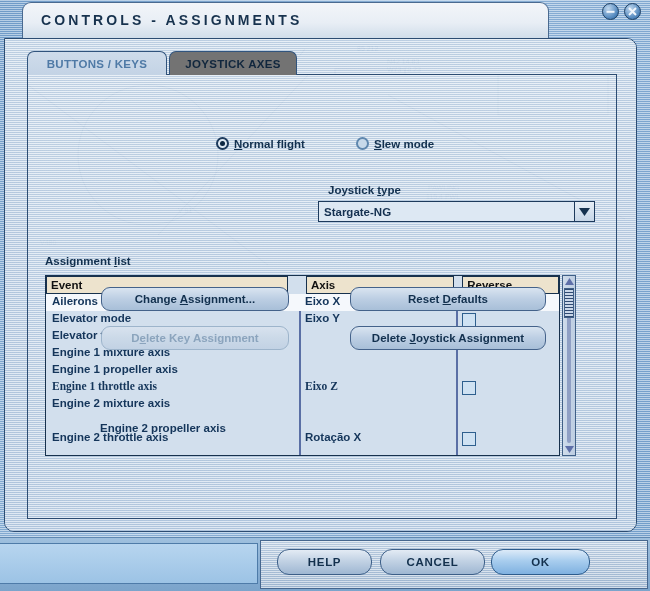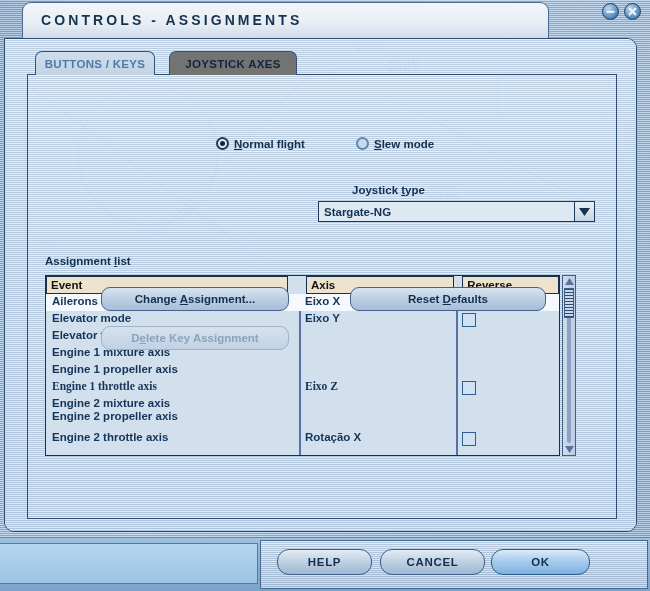--- a/index.html
+++ b/index.html
@@ -79,21 +79,21 @@
     position:absolute;top:0;height:24px;
     border:1px solid #31547d;border-bottom:none;
     border-radius:7px 7px 0 0;
     box-sizing:border-box;
     font-size:11.5px;font-weight:bold;
     display:flex;align-items:center;justify-content:center;
     white-space:nowrap;
     letter-spacing:.3px;
   }
   #tab-buttons{
-    left:8px;width:120px;
+    left:0;width:140px;
     background:linear-gradient(to bottom,#cfdceb 0%,#c3d3e5 100%);
     color:#4f7aa6;
   }
   #tab-joystick{
     left:142px;width:128px;
     background:#737373;
     color:#10263d;
     z-index:6;
   }
 
@@ -130,21 +130,21 @@
     background:#0d2742;border-radius:50%;
   }
   .rlabel{
     margin-left:5px;font-size:11.5px;font-weight:bold;color:#12304e;
     white-space:nowrap;
   }
   .ul{text-decoration:underline;}
 
   
   #jt-label{
-    position:absolute;left:324px;top:109px;
+    position:absolute;left:300px;top:109px;
     font-size:11.5px;font-weight:bold;color:#12304e;text-align:center;
   }
   #jt-combo{
     position:absolute;left:290px;top:126px;width:277px;height:21px;
     border:1px solid #1d3a5c;box-sizing:border-box;
     background:#dde8f3;
     display:flex;align-items:center;
   }
   #jt-value{
     flex:1;padding-left:5px;font-size:11.5px;font-weight:bold;color:#143050;
@@ -422,21 +422,21 @@
               <span class="c-event">Engine 1 propeller axis</span>
             </div>
             <div class="row" style="top: 85px; font-family: Liberation Serif, serif;">
               <span class="c-event">Engine 1 throttle axis</span>
               <span class="c-axis">Eixo Z</span>
               <span class="cbx"></span>
             </div>
             <div class="row" style="top: 102px;">
               <span class="c-event">Engine 2 mixture axis</span>
             </div>
-            <div class="row" style="top: 115px;">
+            <div class="row" style="top: 127px; margin-left: 48px;">
               <span class="c-event">Engine 2 propeller axis</span>
             </div>
             <div class="row" style="top: 136px;">
               <span class="c-event">Engine 2 throttle axis</span>
               <span class="c-axis">Rotação X</span>
               <span class="cbx"></span>
             </div>
           </div>
       </div>
 
@@ -457,20 +457,23 @@
 
       <div class="abtn" id="btn-reset">
         <span>Reset <span class="ul">D</span>efaults</span>
       </div>
       <div class="abtn" id="btn-change">
         <span>Change <span class="ul">A</span>ssignment...</span>
       </div>
       <div class="abtn disabled" id="btn-delkey">
         <span>D<span class="ul">e</span>lete Key Assignment</span>
       </div>
+      <div class="abtn" id="btn-deljoy">
+        <span>Delete <span class="ul">J</span>oystick Assignment</span>
+      </div>
 
     </div>
   </div>
 </div>
 
 <div id="bottombar">
   <div id="bb-left"></div>
   <div id="bb-right">
     <div class="scan"></div>
   </div>

